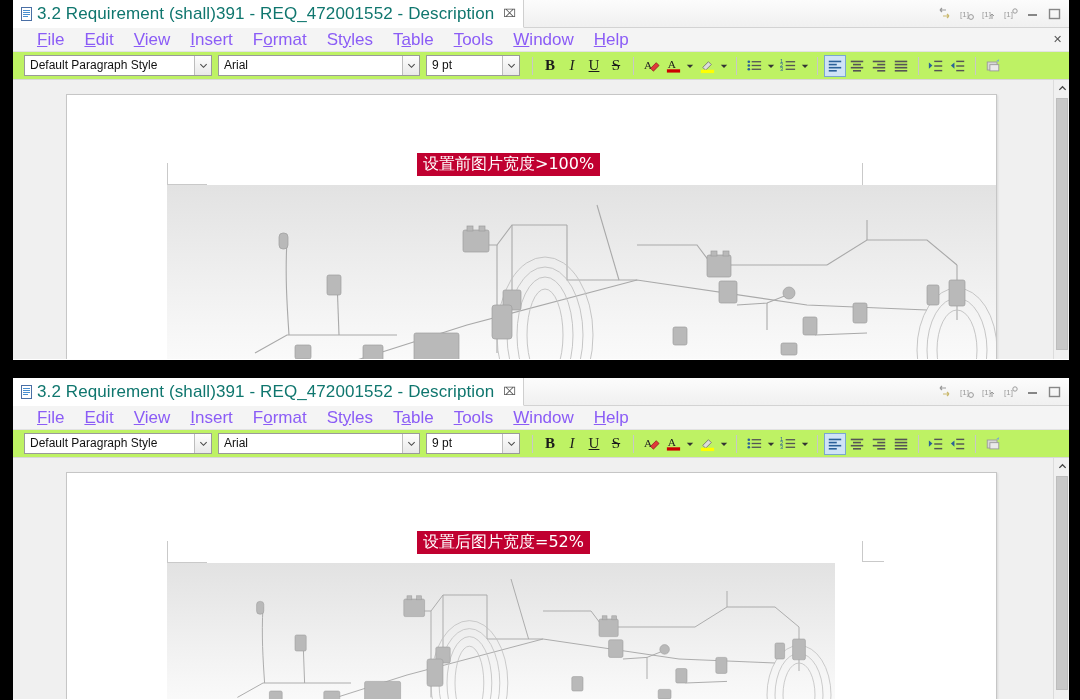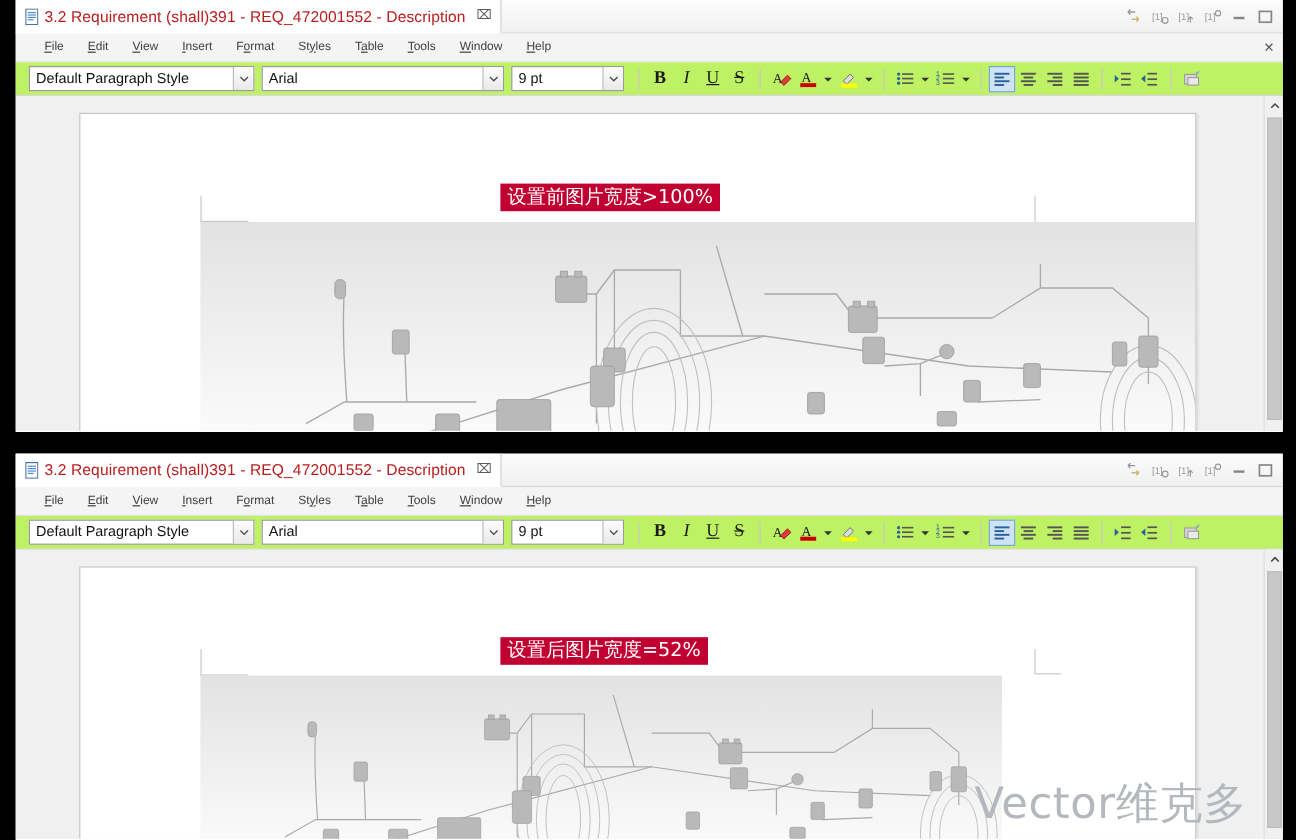--- a/index.html
+++ b/index.html
@@ -58,21 +58,21 @@
     background: #ffffff;
     border-right: 1px solid #cfcfcf;
     border-bottom: 1px solid #ffffff;
     height: 28px;
     white-space: nowrap;
   }
   .tab-doc-icon {
     width: 11px; height: 14px; position: relative; flex: 0 0 auto;
   }
   .tab-title {
-    font-size: 13px; color: #b91c1c; letter-spacing: 0.1px;
+    font-size: 17px; color: #0f766e; letter-spacing: 0.1px;
   }
   .tab-close {
     font-size: 11px; color: #5a5a5a; margin-left: 4px; line-height: 1;
   }
   .tabbar-rest { flex: 1 1 auto; }
   .tabbar-tools {
     display: flex; align-items: center; gap: 7px;
     padding-right: 7px;
   }
   .vtool { width: 15px; height: 15px; position: relative; opacity: .72; }
@@ -81,21 +81,21 @@
   
   .menubar {
     position: relative;
     height: 24px;
     background: #f4f4f4;
     border-bottom: 1px solid #e2e2e2;
     display: flex; align-items: center;
     padding-left: 14px;
   }
   .menu-item {
-    font-size: 10px; color: #404040;
+    font-size: 17px; color: #8b5cf6;
     padding: 0 10px; line-height: 24px;
     white-space: nowrap;
   }
   .menu-item u { text-decoration: underline; }
   .menubar-spacer { flex: 1 1 auto; }
   .menu-close {
     width: 16px; text-align: center; font-size: 11px;
     color: #555; padding-right: 8px;
   }
 
@@ -842,15 +842,14 @@
         <div class="vscroll-up">
           <svg viewBox="0 0 10 10" width="9" height="9">
               <path d="M1.5 6.5L5 3l3.5 3.5" fill="none" stroke="#444" stroke-width="1.4"></path>
             </svg>
         </div>
         <div class="vscroll-thumb t2"></div>
       </div>
     </div>
   </div>
 
-  <div class="watermark">Vector维克多</div>
 
 </div>
 
 </body></html>

